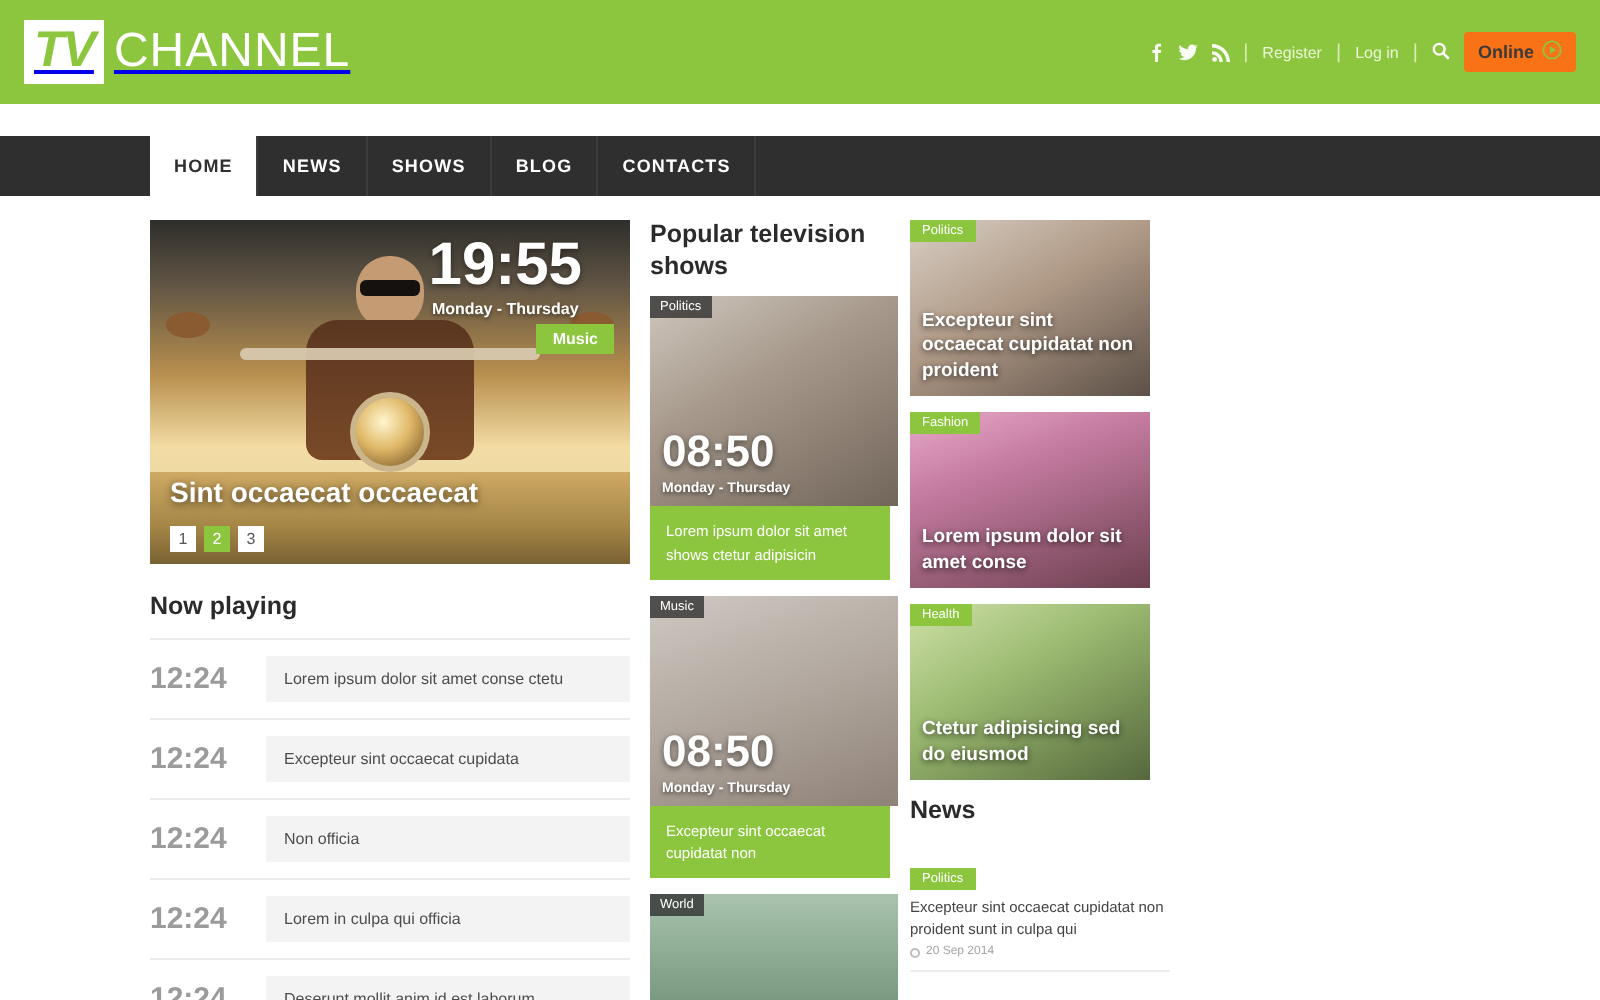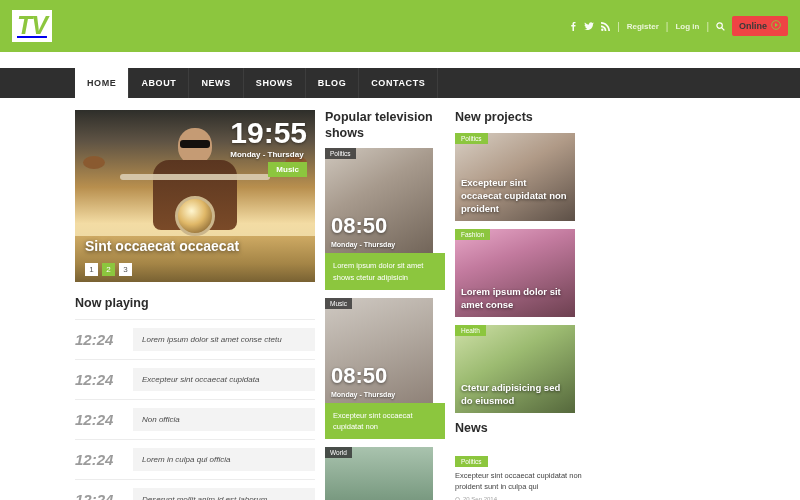--- a/index.html
+++ b/index.html
@@ -29,24 +29,24 @@
     letter-spacing: -1px;
   }
   .logo-text {
     color: #ffffff; font-size: 24px; font-weight: normal;
     letter-spacing: 0.5px;
   }
   .header-right { display: flex; align-items: center; gap: 7px; }
   .soc { color:#ffffff; font-size:10px; opacity:.95; line-height:1; }
   .soc svg { display:block; }
   .hsep { color:#d8ecb4; font-size:10px; }
-  .hlink { color:#eaf5d8; font-size:8px; text-decoration:none;font-weight:bold; }
+  .hlink { color:#eaf5d8; font-size:8px; text-decoration:none; }
   .search-ico { color:#ffffff; }
   .online-btn {
-    background:#ef4444; color:#3a3a3a; font-size:9px; font-weight:bold;
+    background:#f97316; color:#3a3a3a; font-size:9px; font-weight:bold;
     padding:4px 7px; border-radius:2px;
     display:flex; align-items:center; gap:4px;
     border:none; cursor:pointer;
   }
   .online-btn .play-c { color:#8cc63e; display:block; }
 
   
   .navbar { height: 30px; background: #2f2f2f; }
   .nav-inner { width:650px; margin:16px auto; display:flex; height:30px; }
   .nav-item {
@@ -88,21 +88,21 @@
     background:linear-gradient(#5a3620,#7a4a28); border-radius:16px 16px 8px 8px; }
   .moto-bar { position:absolute; left:50%; top:64px; transform:translateX(-50%);
     width:150px; height:6px; background:#d9cbb0; border-radius:3px; opacity:.92; }
   .moto-mirror { position:absolute; top:46px; width:22px; height:13px; background:#8a5a30;
     border-radius:50%; }
   .moto-mirror.l { left:8px; } .moto-mirror.r { right:8px; }
   .moto-lamp { position:absolute; left:50%; top:86px; transform:translateX(-50%);
     width:40px; height:40px; border-radius:50%;
     background:radial-gradient(circle at 40% 35%, #fff6cf 0%, #e0b868 45%, #6a4a20 100%);
     border:3px solid #cbb68c; }
-  .hero-clock { position:absolute; right:8px; top:8px; text-align:left; }
+  .hero-clock { position:absolute; right:24px; top:8px; text-align:center; }
   .hero-time { color:#ffffff; font-size:30px; font-weight:bold; line-height:1;
     text-shadow:0 1px 3px rgba(0,0,0,.45); }
   .hero-days { color:#ffffff; font-size:8px; font-weight:bold; margin-top:2px;
     text-shadow:0 1px 2px rgba(0,0,0,.5); }
   .hero-cat {
     position:absolute; right:8px; top:52px;
     background:#8cc63e; color:#ffffff; font-size:8px; font-weight:bold;
     padding:3px 8px;
   }
   .hero-title {
@@ -115,32 +115,32 @@
     width:13px; height:13px; background:#ffffff; color:#555555;
     font-size:8px; display:flex; align-items:center; justify-content:center;
     cursor:pointer; border:none;
   }
   .pg.active { background:#8cc63e; color:#ffffff; }
 
   
   .now-head { margin-top:14px; }
   .np-row {
     display:flex; align-items:center; gap:10px;
-    border-top:1px solid #ececec; padding:8px 0 8px 0;font-style:italic;
+    border-top:1px solid #ececec; padding:8px 0 8px 0;
   }
   .np-time { width:48px; flex:none; color:#9b9b9b; font-size:15px; font-weight:bold; }
   .np-label {
     flex:1; background:#f3f3f3; color:#4d4d4d; font-size:8px;
     padding:7px 9px;
   }
   .np-row:first-of-type { border-top:1px solid #ececec; }
 
   
   .tvcard { width:120px; margin-bottom:8px; position:relative; }
-  .tvcard-img { position:relative; width:108px; height:105px; overflow:hidden; }
+  .tvcard-img { position:relative; width:124px; height:105px; overflow:hidden; }
   .img-politics { background:linear-gradient(150deg,#cfc7bd 0%,#a79a8d 40%,#726559 100%); }
   .img-music    { background:linear-gradient(160deg,#cfc9c2 0%,#b3aaa1 45%,#8f8278 100%); }
   .img-world    { background:linear-gradient(180deg,#a9c3ae 0%,#7e9e85 45%,#4f6b56 100%); }
   .badge-cat {
     position:absolute; left:0; top:0; background:rgba(45,45,45,.78);
     color:#ffffff; font-size:6.5px; padding:2px 5px;
   }
   .card-time {
     position:absolute; left:6px; bottom:16px; color:#ffffff;
     font-size:22px; font-weight:bold; line-height:1;
@@ -184,20 +184,21 @@
 </style>
 </head>
 <body>
 
 <div class="page">
 
   <div class="topbar">
     <div class="topbar-inner">
       <a class="logo" href="#">
         <span class="logo-badge">TV</span>
+        <span class="logo-text">CHANNEL</span>
       </a>
       <div class="header-right">
         <a href="#" class="soc">
           <svg width="8" height="10" viewBox="0 0 8 10">
               <path d="M5 10V5.5h1.4L6.6 4H5V3c0-.4.1-.7.7-.7h.8V.9C6.3.9 5.8.9 5.3.9 4.2.9 3.5 1.5 3.5 2.8V4H2.2v1.5h1.3V10H5z" fill="#fff"></path>
             </svg>
         </a>
         <a href="#" class="soc">
           <svg width="10" height="9" viewBox="0 0 10 9">
               <path d="M10 1.2c-.4.2-.8.3-1.2.3.4-.3.7-.6.9-1.1-.4.2-.8.4-1.3.5C8 .4 7.5.2 7 .2c-1.1 0-2 .9-2 2 0 .2 0 .3.1.4C3.4 2.5 1.9 1.7.9.5c-.2.3-.3.6-.3 1 0 .7.4 1.3.9 1.6-.3 0-.6-.1-.9-.2 0 1 .7 1.8 1.6 2-.2 0-.4.1-.5.1h-.4c.2.8 1 1.4 1.8 1.4C2.5 7 1.7 7.3.8 7.3H.3C1.2 7.8 2.2 8.1 3.2 8.1c3.8 0 5.8-3.1 5.8-5.8V2c.4-.3.8-.6 1-1z" fill="#fff"></path>
@@ -230,21 +231,20 @@
               </svg>
           </span>
         </button>
       </div>
     </div>
   </div>
 
   <div class="navbar">
     <div class="nav-inner" id="nav-inner">
         <a href="#" class="nav-item active">HOME</a>
-        <a href="#" class="nav-item">ABOUT</a>
         <a href="#" class="nav-item">NEWS</a>
         <a href="#" class="nav-item">SHOWS</a>
         <a href="#" class="nav-item">BLOG</a>
         <a href="#" class="nav-item">CONTACTS</a>
       </div>
   </div>
 
   <div class="content">
 
     <div class="col-left">
@@ -323,21 +323,20 @@
           <div class="tvcard">
             <div class="tvcard-img img-world">
               <div class="badge-cat">World</div>
               <div class="card-time">08:50</div>
             </div>
           </div>
         </div>
     </div>
 
     <div class="col-right">
-      <div class="sec-title">New projects</div>
       <div id="proj-list">
           <div class="proj proj-1">
             <div class="proj-badge">Politics</div>
             <div class="proj-title">Excepteur sint occaecat cupidatat non proident</div>
           </div>
           <div class="proj proj-2">
             <div class="proj-badge">Fashion</div>
             <div class="proj-title">Lorem ipsum dolor sit amet conse</div>
           </div>
           <div class="proj proj-3">

